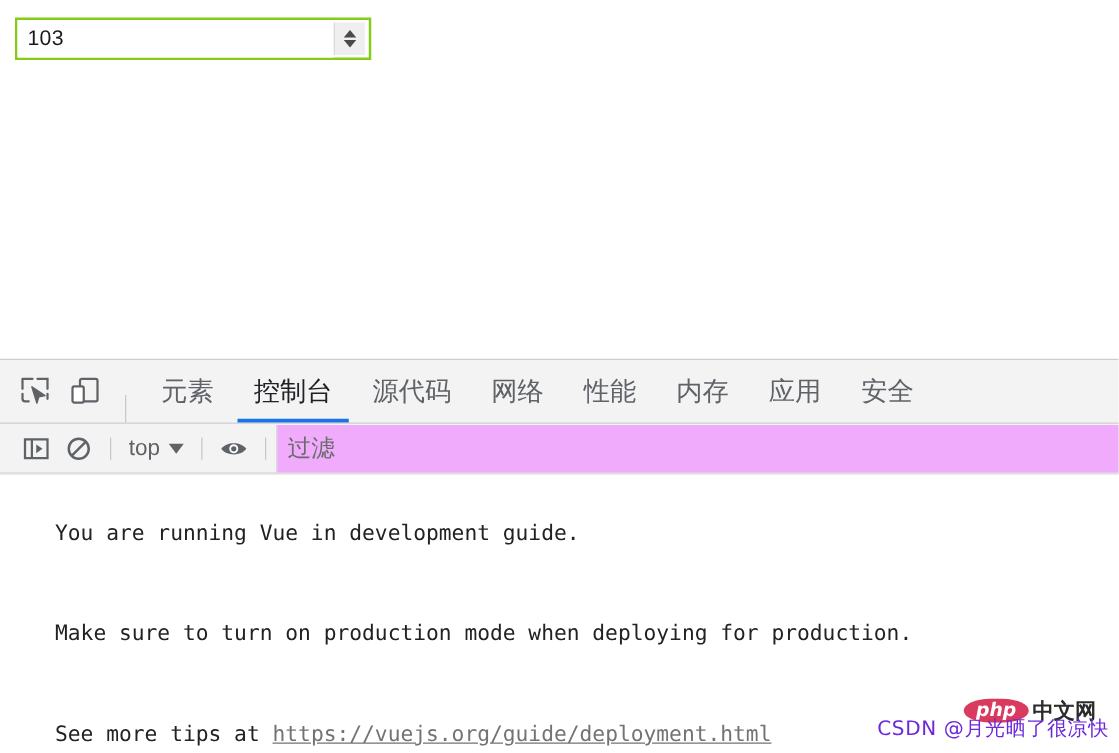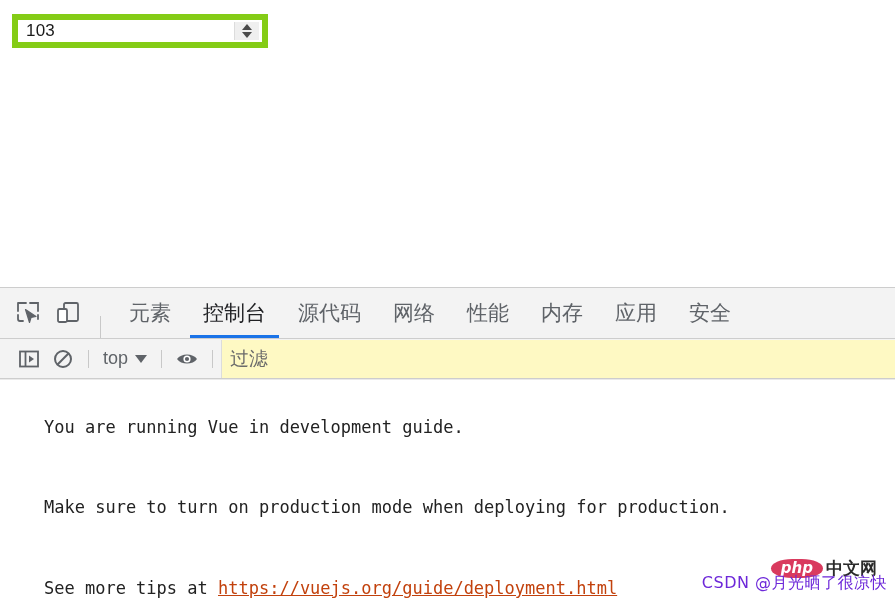--- a/index.html
+++ b/index.html
@@ -22,23 +22,23 @@
     width: 895px;
     height: 287px;
     background: #ffffff;
     box-sizing: border-box;
   }
 
   .number-input-wrap {
     position: absolute;
     left: 12px;
     top: 14px;
-    width: 256px;
+    width: 285px;
     height: 34px;
-    border: 6px solid #84cc16;
+    border: 2px solid #84cc16;
     background: #ffffff;
     box-sizing: border-box;
     display: flex;
     align-items: stretch;
   }
   .number-input-value {
     flex: 1;
     display: flex;
     align-items: center;
     padding-left: 8px;
@@ -171,21 +171,21 @@
   }
   .ctx-select .caret {
     width: 0; height: 0;
     border-left: 6px solid transparent;
     border-right: 6px solid transparent;
     border-top: 8px solid #5f6368;
   }
   .filter-box {
     flex: 1;
     height: 38px;
-    background: #fef9c3;
+    background: #f0abfc;
     border-left: 1px solid #dcdcdc;
     display: flex;
     align-items: center;
     padding-left: 8px;
     box-sizing: border-box;
     cursor: text;
   }
   .filter-box .ph {
     font-size: 19px;
     color: #6b6b6b;
@@ -208,21 +208,21 @@
     line-height: 1.58;
     color: #222222;
     white-space: pre-wrap;
   }
   .log-row.vue-msg {
     border-top: 1px solid #eaeaea;
     padding-top: 7px;
     padding-bottom: 5px;
   }
   .log-row .url {
-    color: #c2410c;
+    color: #737373;
     text-decoration: underline;
     cursor: pointer;
   }
 
   
   .watermark {
     position: absolute;
     right: 8px;
     bottom: 8px;
     display: flex;

